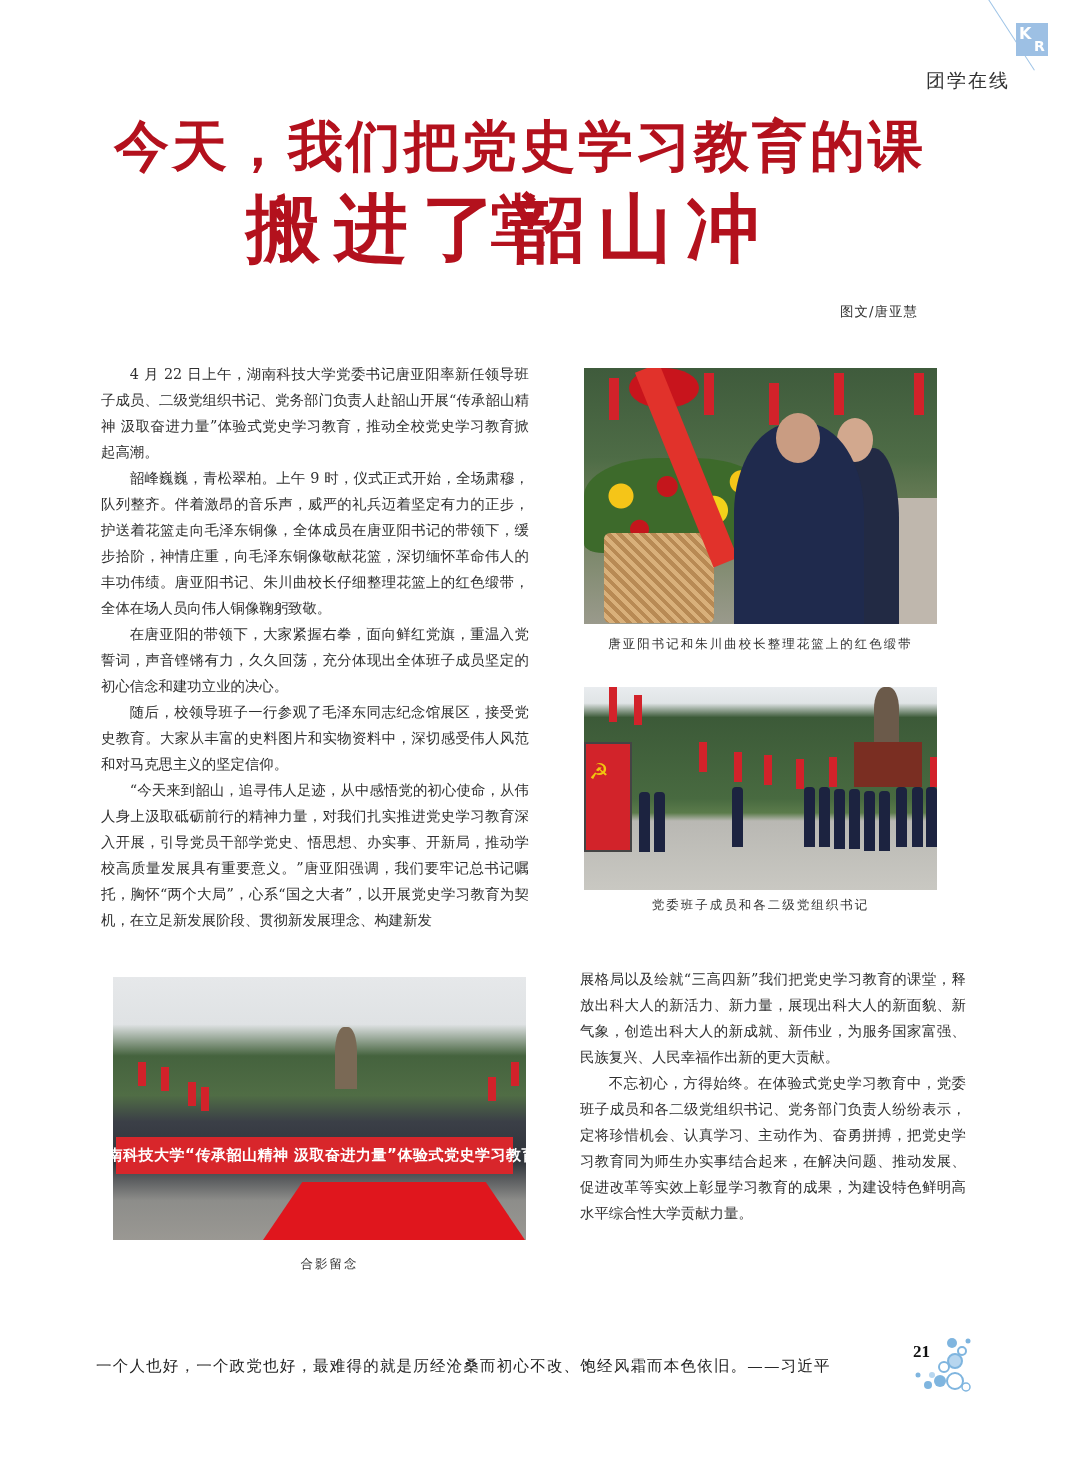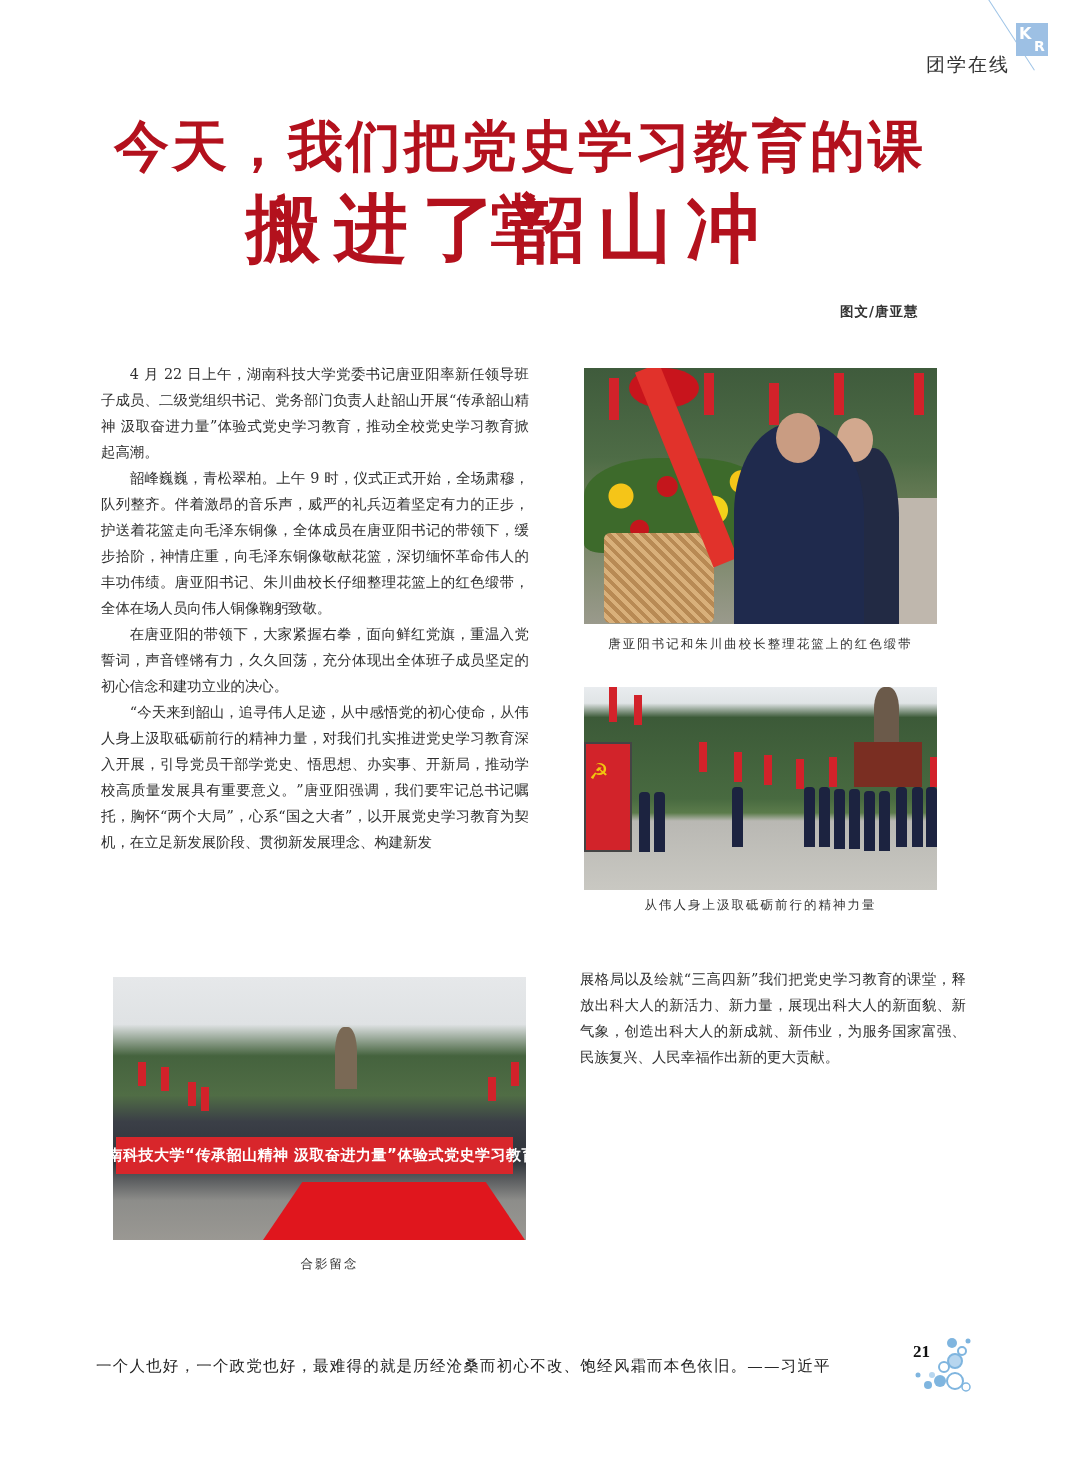--- a/index.html
+++ b/index.html
@@ -4,27 +4,27 @@
   <style>
     * { margin: 0; padding: 0; box-sizing: border-box; }
     html, body { width: 1080px; height: 1475px; background: #ffffff; overflow: hidden; }
     body { position: relative; font-family: "DejaVu Serif", "Liberation Serif", serif; color: #2b2b2b; }
 
     
     .hdr-line { position: absolute; left: 985px; top: -5px; width: 1px; height: 90px; background: #9dc3e6; transform: rotate(-33deg); transform-origin: top left; }
     .kr-box { position: absolute; left: 1016px; top: 23px; width: 32px; height: 33px; background: #9dc0e4; }
     .kr-box .k { position: absolute; left: 3px; top: 1px; font-family: "DejaVu Sans", sans-serif; font-weight: bold; font-size: 16px; color: #ffffff; }
     .kr-box .r { position: absolute; left: 18px; top: 15px; font-family: "DejaVu Sans", sans-serif; font-weight: bold; font-size: 14px; color: #ffffff; }
-    .section-label { position: absolute; left: 926px; top: 52px; font-family: "DejaVu Sans", sans-serif; font-size: 19px; letter-spacing: 2px; color: #333; }
+    .section-label { position: absolute; left: 926px; top: 68px; font-family: "DejaVu Sans", sans-serif; font-size: 19px; letter-spacing: 2px; color: #333; }
 
     
     .title1 { position: absolute; left: 110px; top: 110px; width: 820px; text-align: center; font-family: "DejaVu Sans", sans-serif; font-size: 55px; font-weight: bold; color: #b3111d; letter-spacing: 3px; }
     .title2 { position: absolute; left: 150px; top: 180px; width: 720px; text-align: center; font-family: Liberation Mono, monospace; font-size: 74px; font-weight: bold; color: #b3111d; letter-spacing: 14px; }
 
-    .byline { position: absolute; left: 840px; top: 303px; font-family: "DejaVu Sans", sans-serif; font-size: 13.5px; font-weight: bold; color: #333; letter-spacing: 1px; }
+    .byline { position: absolute; left: 840px; top: 303px; font-family: "DejaVu Sans", sans-serif; font-size: 13.5px; font-weight: normal; color: #333; letter-spacing: 1px; }
 
     
     .col { position: absolute; font-size: 14.4px; line-height: 26px; color: #2f2f2f; text-align: justify; }
     .col p { text-indent: 2em; }
     .col p.cont { text-indent: 0; }
     .col-left { left: 101px; top: 361px; width: 428px; }
     .col-right { left: 580px; top: 966px; width: 386px; }
 
     
     .photo { position: absolute; overflow: hidden; }
@@ -80,20 +80,21 @@
 <div class="section-label">团学在线</div>
 
 <h1 class="title1">今天，我们把党史学习教育的课堂</h1>
 <h1 class="title2">搬进了韶山冲</h1>
 <div class="byline">图文/唐亚慧</div>
 
 <div class="col col-left">
   <p>4 月 22 日上午，湖南科技大学党委书记唐亚阳率新任领导班子成员、二级党组织书记、党务部门负责人赴韶山开展“传承韶山精神 汲取奋进力量”体验式党史学习教育，推动全校党史学习教育掀起高潮。</p>
   <p>韶峰巍巍，青松翠柏。上午 9 时，仪式正式开始，全场肃穆，队列整齐。伴着激昂的音乐声，威严的礼兵迈着坚定有力的正步，护送着花篮走向毛泽东铜像，全体成员在唐亚阳书记的带领下，缓步拾阶，神情庄重，向毛泽东铜像敬献花篮，深切缅怀革命伟人的丰功伟绩。唐亚阳书记、朱川曲校长仔细整理花篮上的红色缎带，全体在场人员向伟人铜像鞠躬致敬。</p>
   <p>在唐亚阳的带领下，大家紧握右拳，面向鲜红党旗，重温入党誓词，声音铿锵有力，久久回荡，充分体现出全体班子成员坚定的初心信念和建功立业的决心。</p>
+  <p>随后，校领导班子一行参观了毛泽东同志纪念馆展区，接受党史教育。大家从丰富的史料图片和实物资料中，深切感受伟人风范和对马克思主义的坚定信仰。</p>
   <p>“今天来到韶山，追寻伟人足迹，从中感悟党的初心使命，从伟人身上汲取砥砺前行的精神力量，对我们扎实推进党史学习教育深入开展，引导党员干部学党史、悟思想、办实事、开新局，推动学校高质量发展具有重要意义。”唐亚阳强调，我们要牢记总书记嘱托，胸怀“两个大局”，心系“国之大者”，以开展党史学习教育为契机，在立足新发展阶段、贯彻新发展理念、构建新发</p>
 </div>
 
 <div class="photo photo1">
   <div class="p1-flag" style="left:25px;top:10px;"></div>
   <div class="p1-flag" style="left:120px;top:5px;"></div>
   <div class="p1-flag" style="left:185px;top:15px;"></div>
   <div class="p1-flag" style="left:250px;top:5px;"></div>
   <div class="p1-flag" style="left:330px;top:5px;"></div>
   <div class="p1-ground"></div>
@@ -128,39 +129,40 @@
   <div class="p2-person" style="left:220px;top:100px;"></div>
   <div class="p2-person" style="left:235px;top:100px;"></div>
   <div class="p2-person" style="left:250px;top:102px;"></div>
   <div class="p2-person" style="left:265px;top:102px;"></div>
   <div class="p2-person" style="left:280px;top:104px;"></div>
   <div class="p2-person" style="left:295px;top:104px;"></div>
   <div class="p2-person" style="left:312px;top:100px;"></div>
   <div class="p2-person" style="left:328px;top:100px;"></div>
   <div class="p2-person" style="left:342px;top:100px;"></div>
 </div>
-<div class="caption cap2">从伟人身上汲取砥砺前行的精神力量</div>
+<div class="caption cap2">党委班子成员和各二级党组织书记</div>
 
 <div class="photo photo3">
   <div class="p3-flag" style="left:25px;top:85px;"></div>
   <div class="p3-flag" style="left:48px;top:90px;"></div>
   <div class="p3-flag" style="left:75px;top:105px;"></div>
   <div class="p3-flag" style="left:88px;top:110px;"></div>
   <div class="p3-flag" style="left:375px;top:100px;"></div>
   <div class="p3-flag" style="left:398px;top:85px;"></div>
   <div class="p3-statue"></div>
   <div class="p3-carpet"></div>
   <div class="p3-banner">
     <span>湖南科技大学“传承韶山精神  汲取奋进力量”体验式党史学习教育</span>
   </div>
 </div>
 <div class="caption cap3">合影留念</div>
 
 <div class="col col-right">
   <p class="cont">展格局以及绘就“三高四新”我们把党史学习教育的课堂，释放出科大人的新活力、新力量，展现出科大人的新面貌、新气象，创造出科大人的新成就、新伟业，为服务国家富强、民族复兴、人民幸福作出新的更大贡献。</p>
+  <p>不忘初心，方得始终。在体验式党史学习教育中，党委班子成员和各二级党组织书记、党务部门负责人纷纷表示，定将珍惜机会、认真学习、主动作为、奋勇拼搏，把党史学习教育同为师生办实事结合起来，在解决问题、推动发展、促进改革等实效上彰显学习教育的成果，为建设特色鲜明高水平综合性大学贡献力量。</p>
 </div>
 
 <div class="footer-quote">一个人也好，一个政党也好，最难得的就是历经沧桑而初心不改、饱经风霜而本色依旧。——习近平</div>
 <svg class="bubbles" viewBox="0 0 62 55">
   <circle cx="42" cy="6" r="5" fill="#7fb5df"></circle>
   <circle cx="52" cy="14" r="4" fill="none" stroke="#7fb5df" stroke-width="2"></circle>
   <circle cx="45" cy="24" r="7" fill="#b7d6ef" stroke="#7fb5df" stroke-width="2"></circle>
   <circle cx="34" cy="30" r="5" fill="none" stroke="#7fb5df" stroke-width="2"></circle>
   <circle cx="30" cy="44" r="6" fill="#7fb5df"></circle>
   <circle cx="45" cy="44" r="8" fill="none" stroke="#7fb5df" stroke-width="2"></circle>

